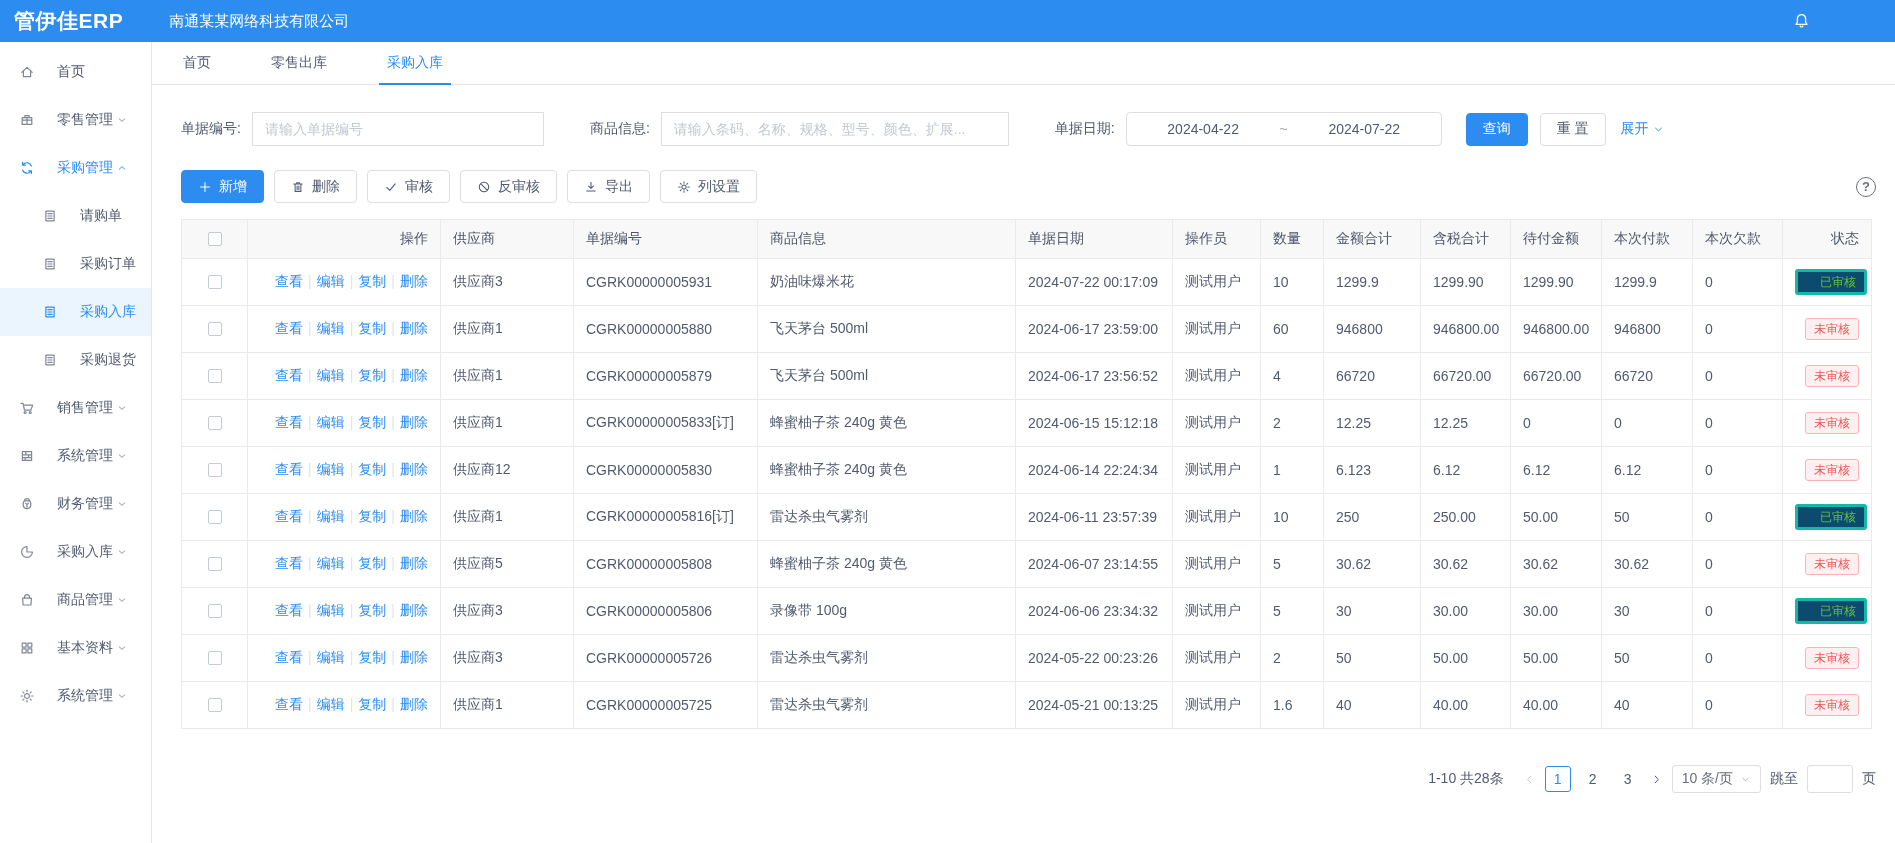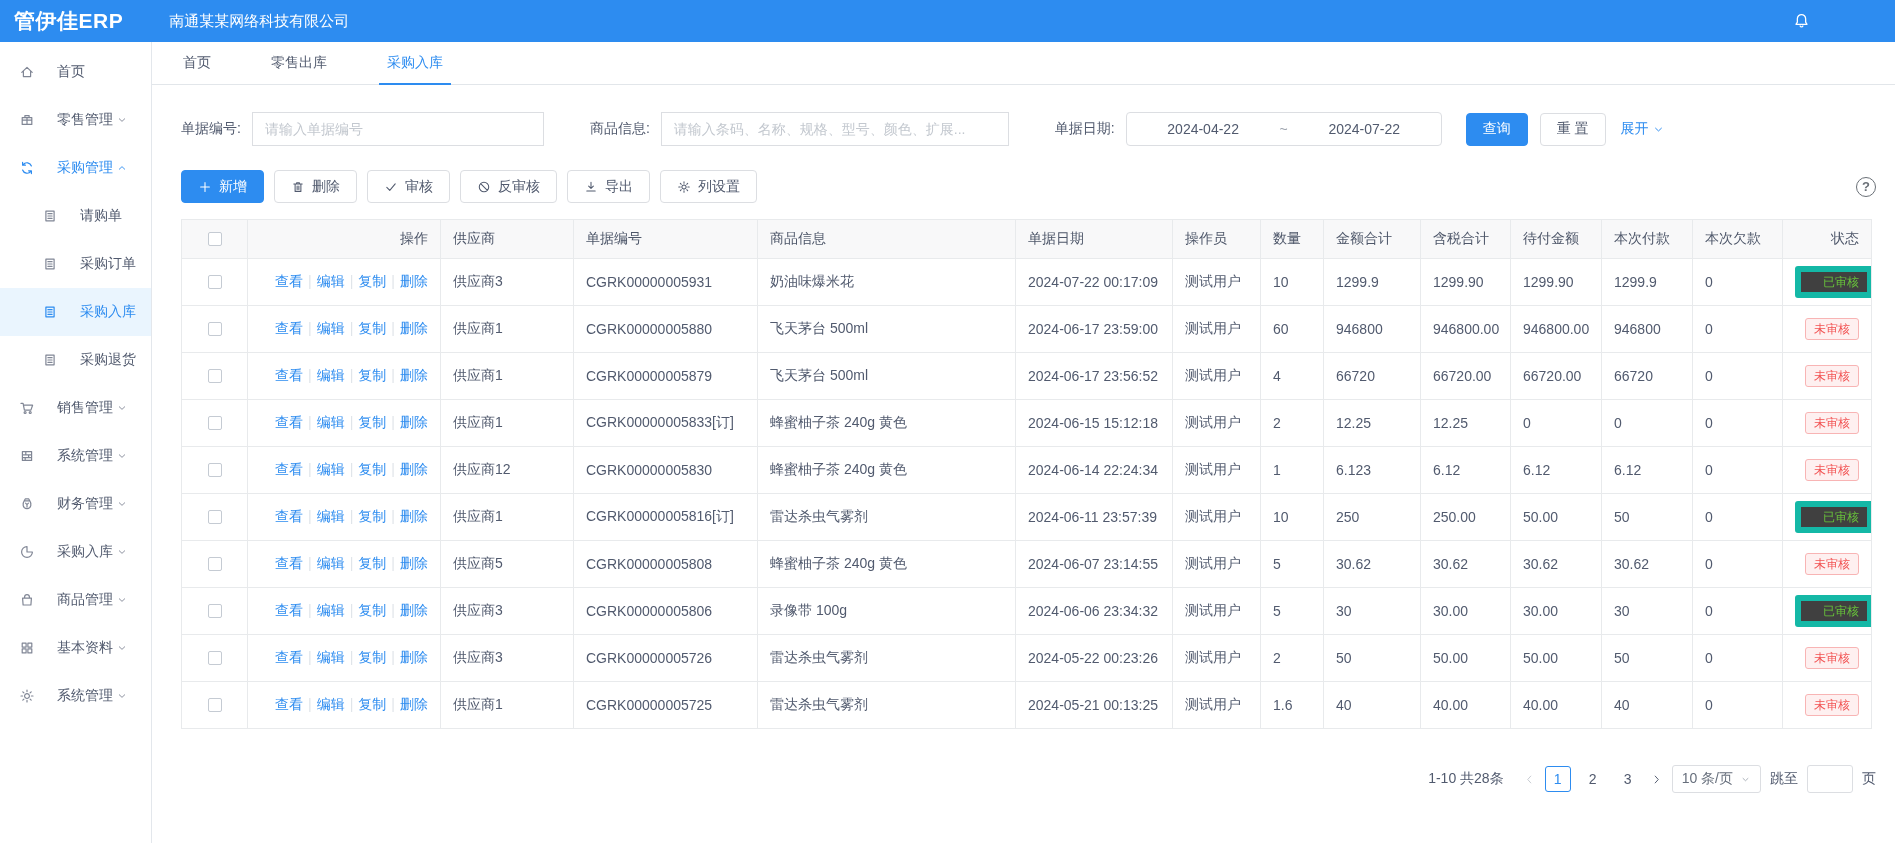--- a/index.html
+++ b/index.html
@@ -65,21 +65,21 @@
   table.grid { margin-top:16px; border-collapse:collapse; table-layout:fixed; width:1690px; font-size:14px; }
   .grid th, .grid td { border:1px solid #e8eaec; padding:0 12px; text-align:left; font-weight:normal;
     overflow:hidden; white-space:nowrap; }
   .grid thead th { height:39px; background:#f8f8f9; color:#4d5669; }
   .grid tbody td { height:47px; color:#515a6e; }
   .grid .center { text-align:right; }
   .cb { width:14px; height:14px; border:1px solid #c5cbd3; border-radius:2px; background:#fff; margin:0 auto; cursor:pointer; }
   .link { color:#2d8cf0; cursor:pointer; }
   .sep { color:#e0e5ea; margin:0 5px; }
   .badge { display:inline-block; padding:2px 8px; border-radius:3px; font-size:12px; line-height:16px; }
-  .badge.approved { color:#67c23a; background:#404040; border:6px solid #14b8a6;padding-left:22px; }
+  .badge.approved { color:#67c23a; background:#0c4a6e; border:3px solid #14b8a6;padding-left:22px; }
   .badge.pending  { color:#f25353; background:#fef0f0; border:1px solid #f8b4b4; }
 
   
   .pager { margin-top:36px; display:flex; align-items:center; justify-content:flex-end; gap:9px; padding-right:2px; }
   .ptotal { margin-right:10px; }
   .parrow { display:flex; align-items:center; cursor:pointer; }
   .parrow svg { width:13px; height:13px; }
   .parrow.disabled { color:#c6cbd1; }
   .page { min-width:26px; height:26px; border-radius:3px; display:flex; align-items:center; justify-content:center;
     cursor:pointer; padding:0 4px; }

